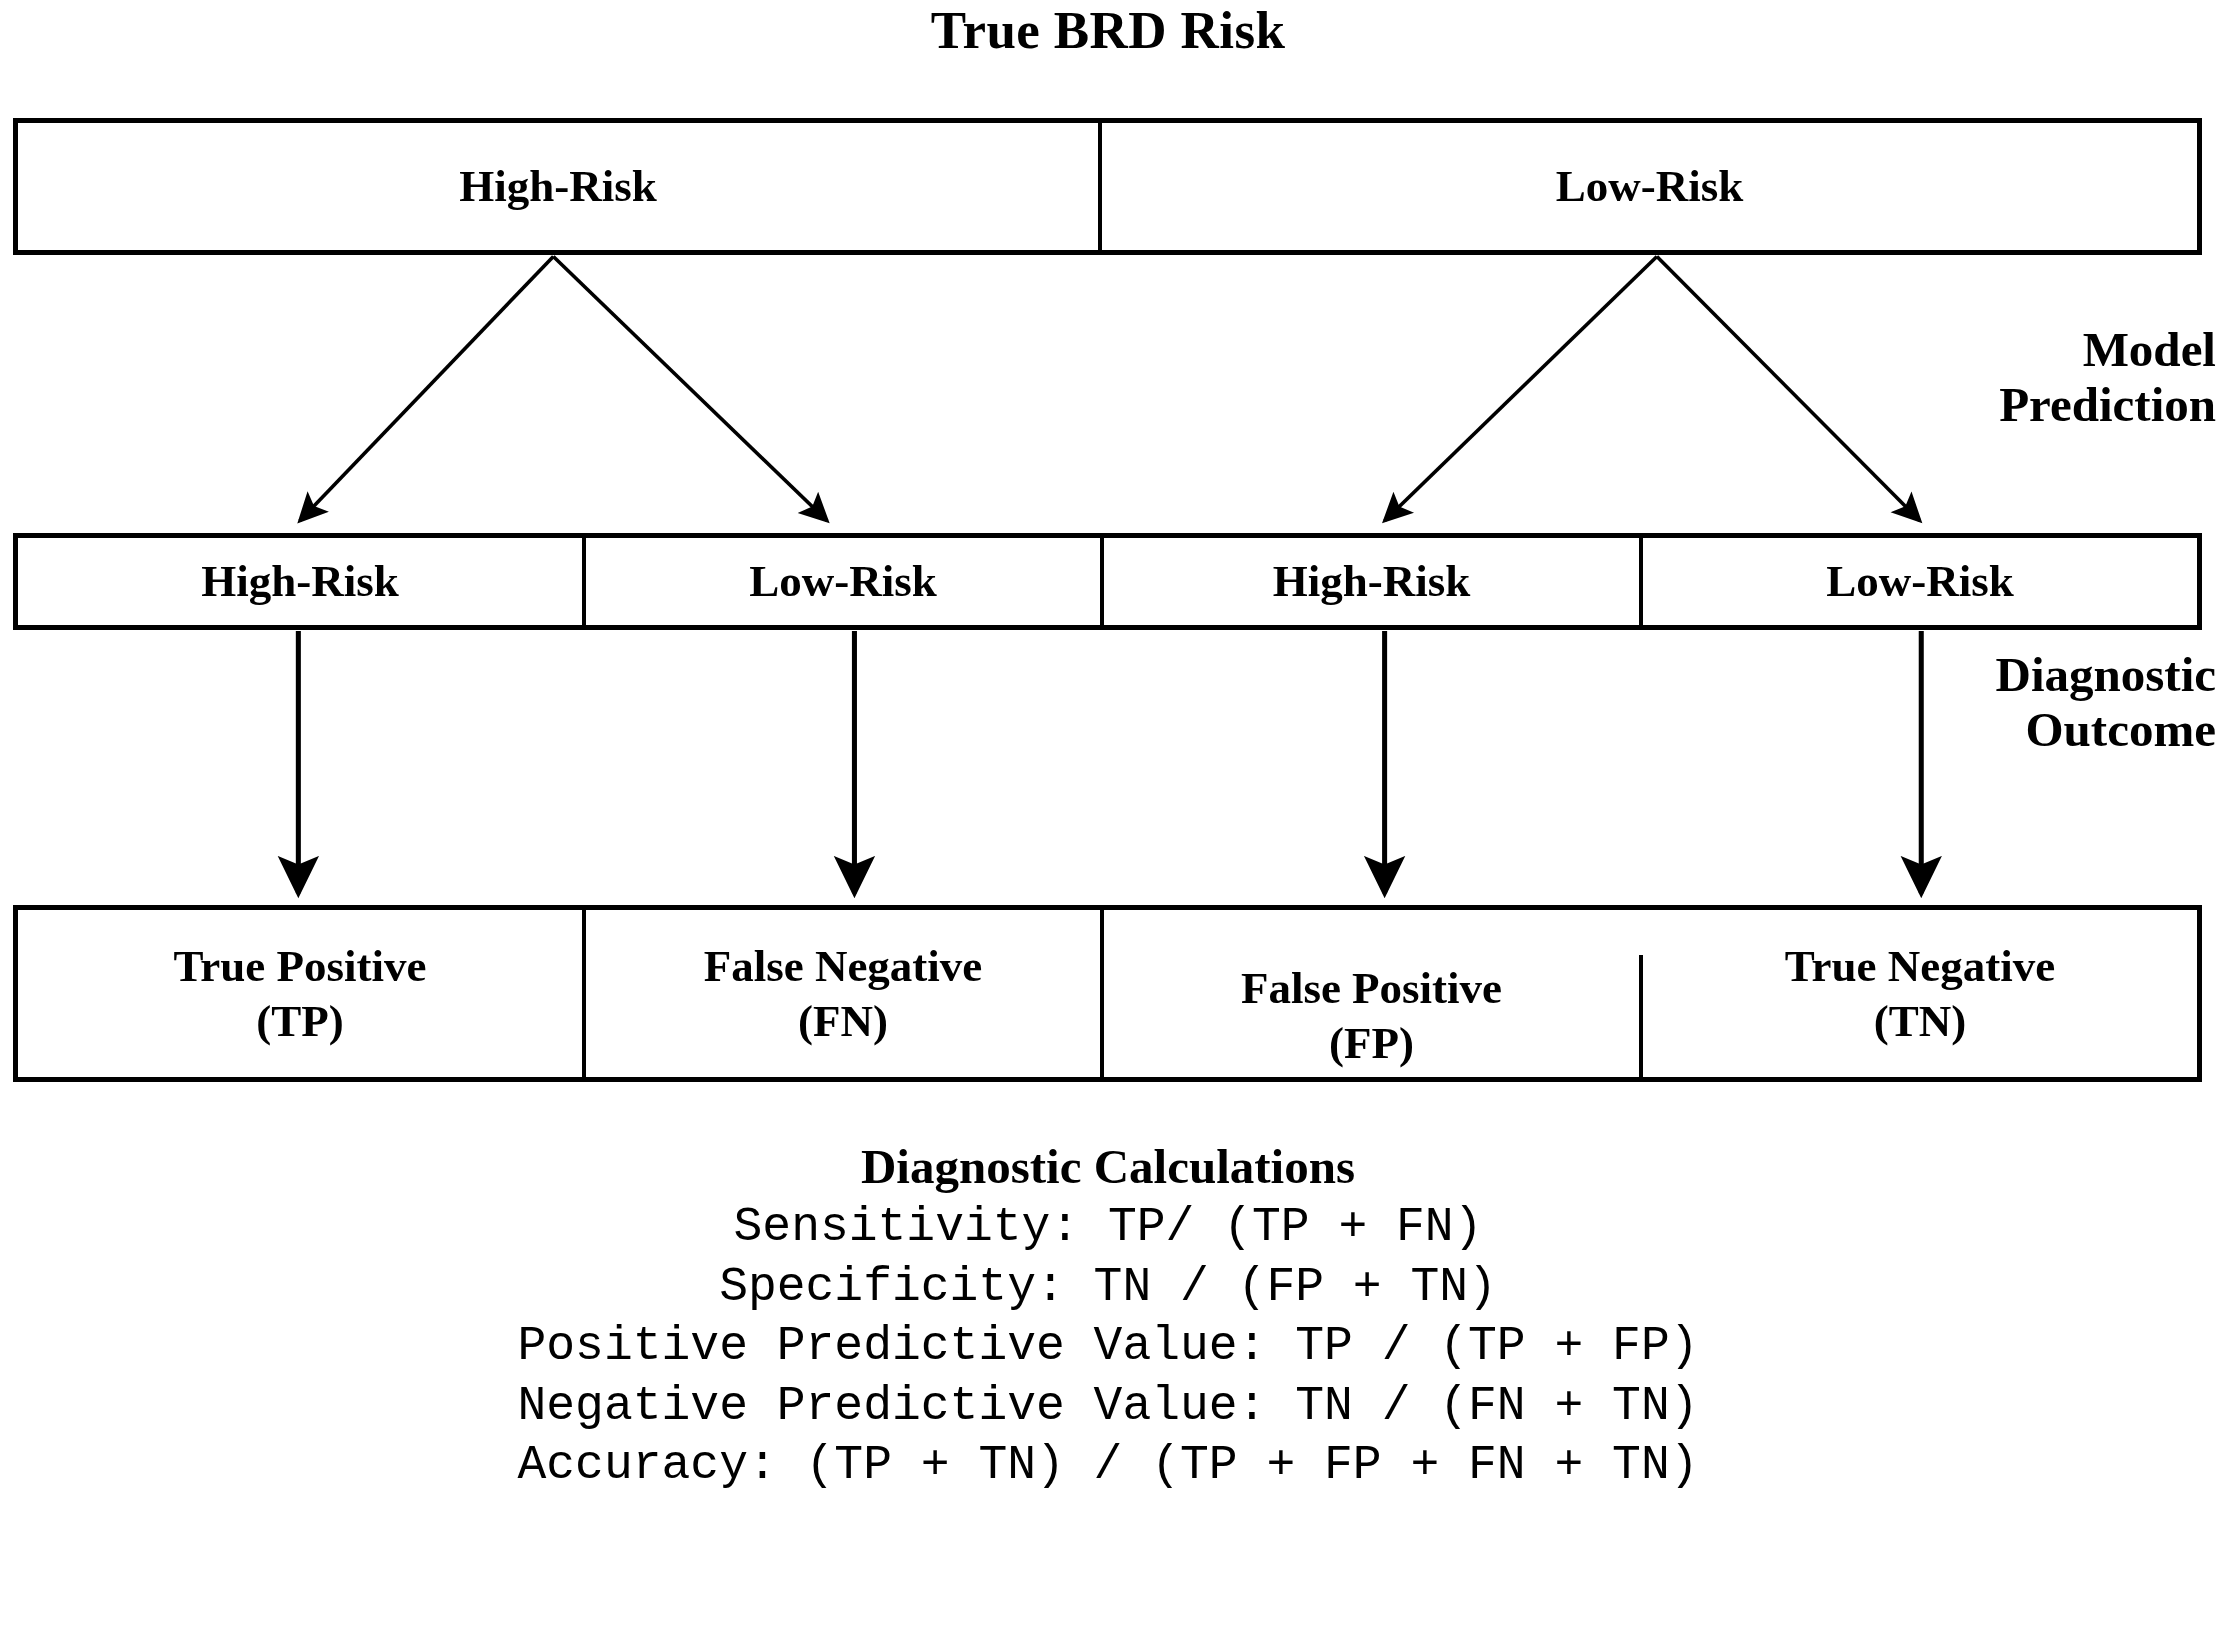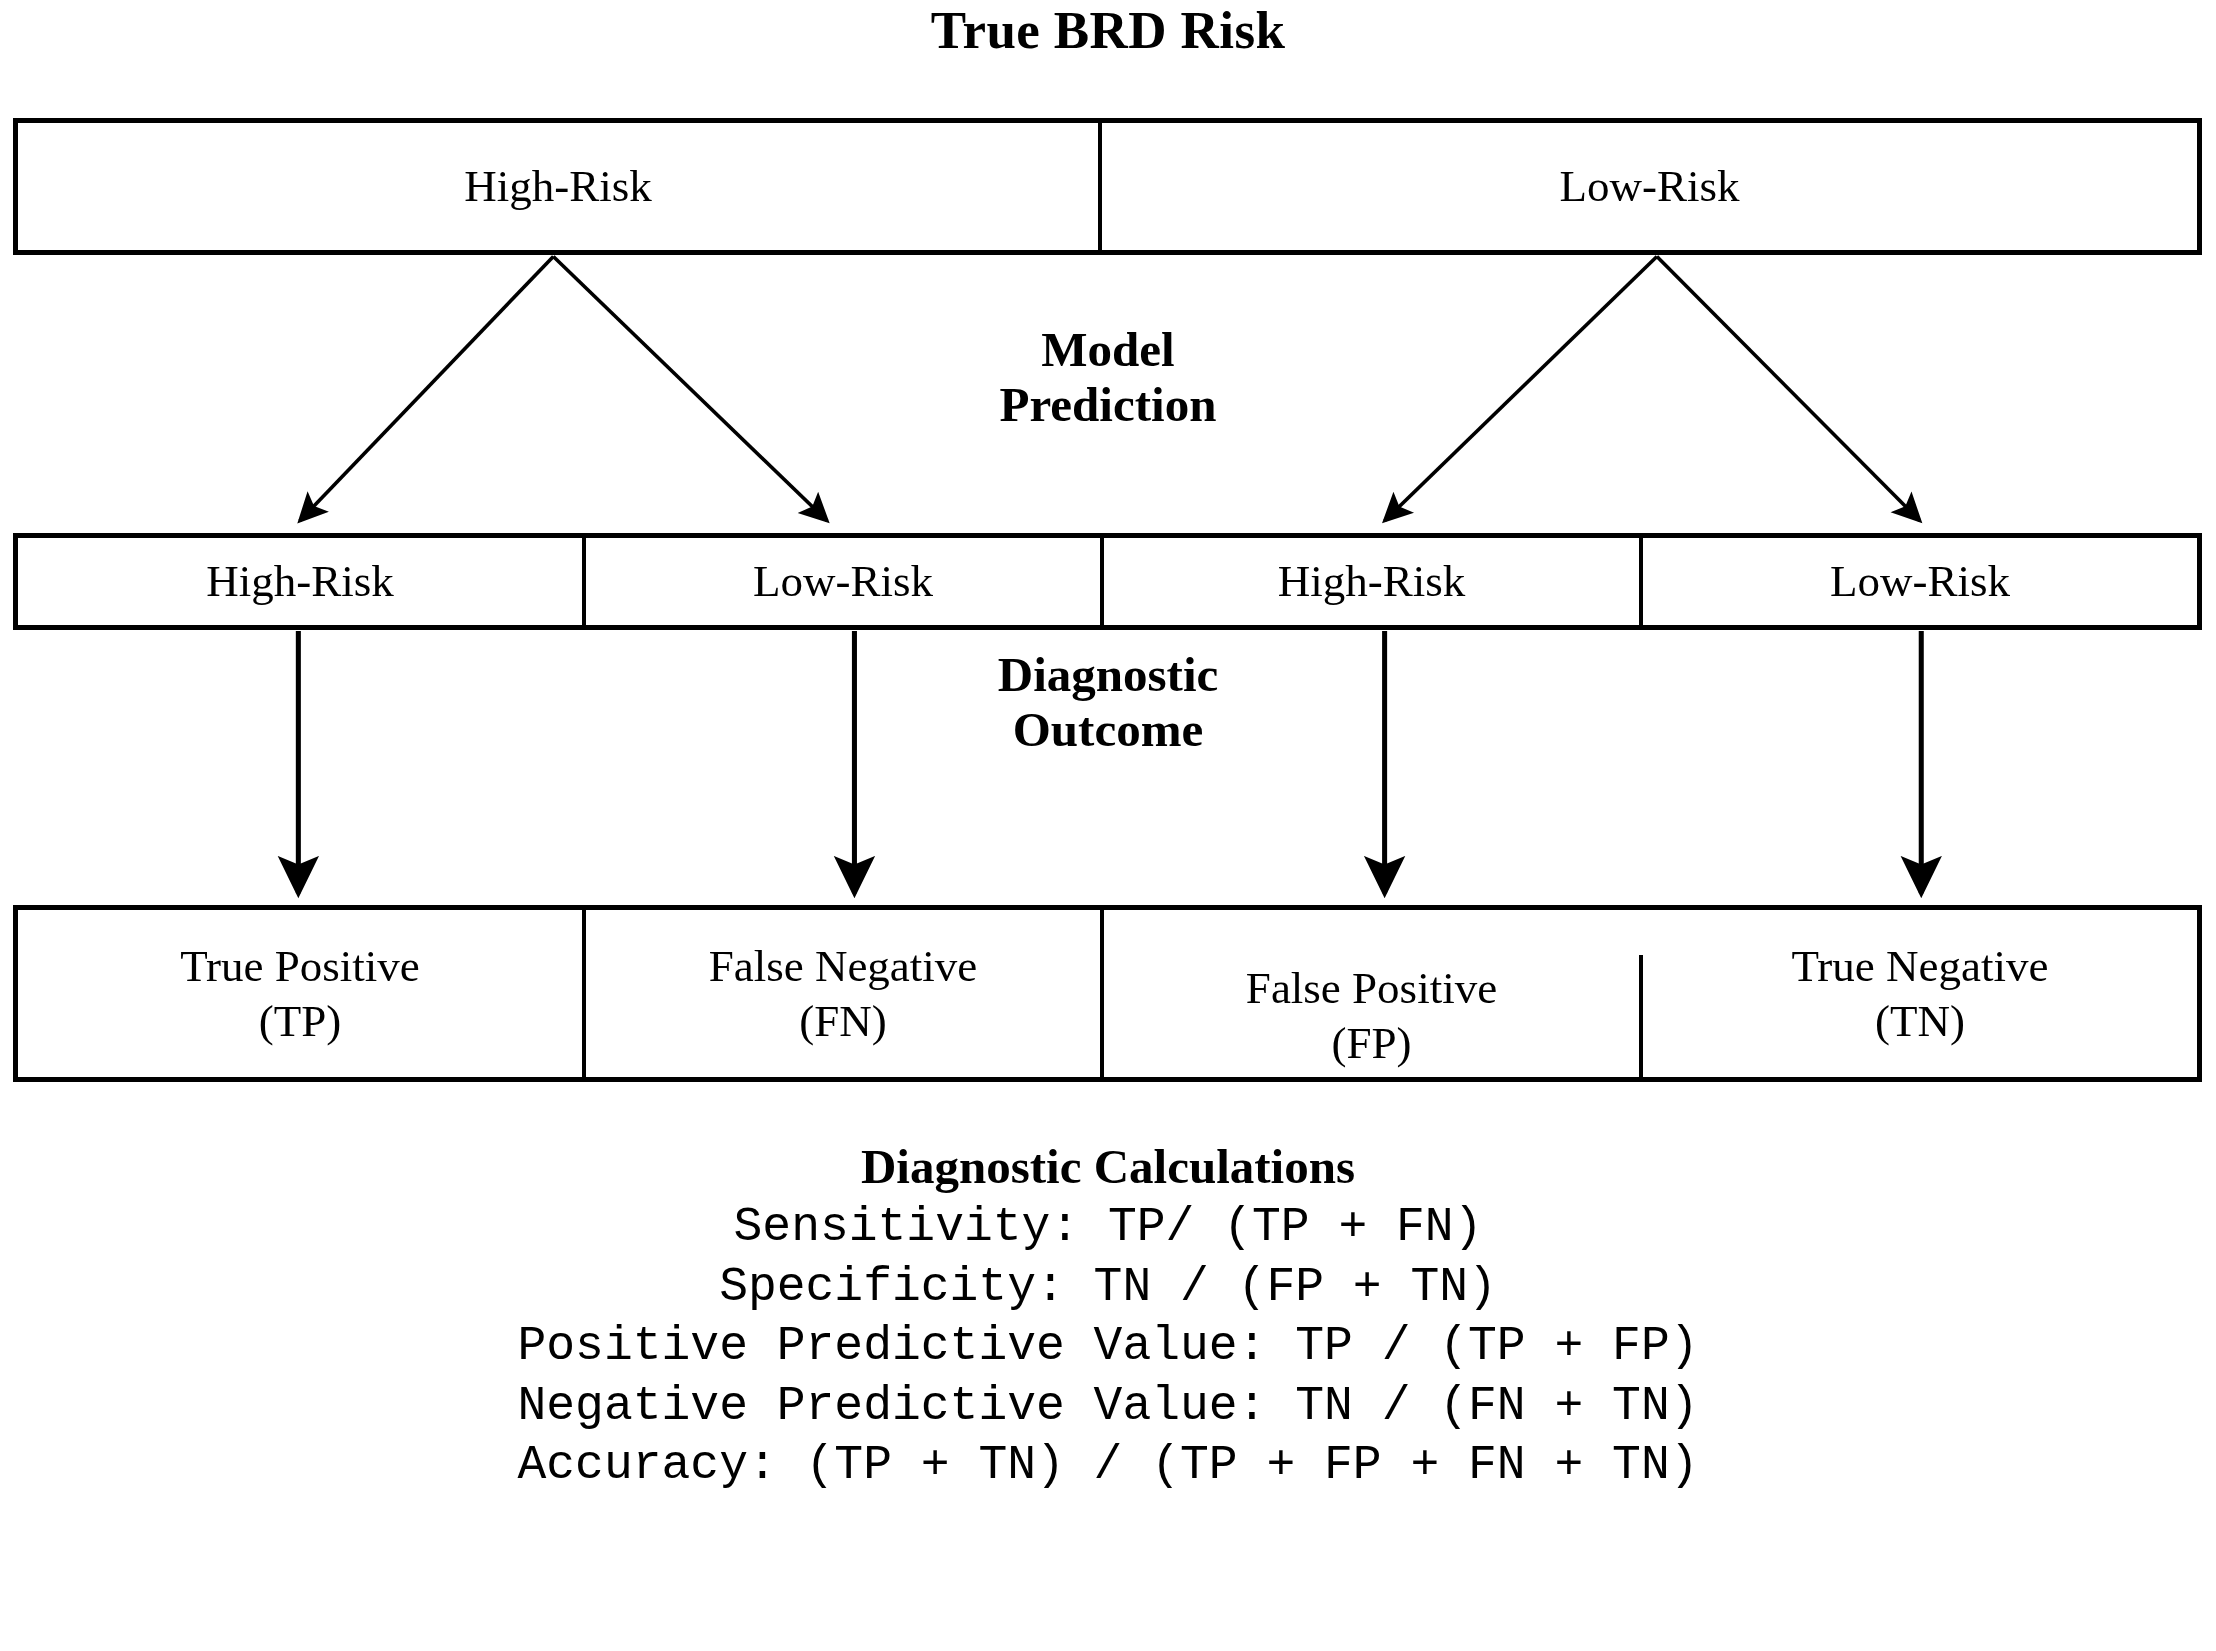--- a/index.html
+++ b/index.html
@@ -21,35 +21,36 @@
   
   .title-main {
     left: 0; right: 0; top: 4.3px;
     text-align: center;
     font-size: 53px;
     font-weight: bold;
     line-height: 1.0;
     letter-spacing: 0.4px;
   }
   .stage-label {
-    text-align: center;
+    text-align: right;
     font-size: 49px;
     font-weight: bold;
     line-height: 1.12;
   }
   #model-prediction-label { left: 0; right: 0; top: 323px; }
   #diagnostic-outcome-label { left: 0; right: 0; top: 648px; }
 
   
   .row {
     position: absolute;
     border: 5px solid #000;
     box-sizing: border-box;
     display: flex;
     background: #fff;
+    font-weight: bold;
   }
   .cell {
     box-sizing: border-box;
     display: flex;
     flex-direction: column;
     align-items: center;
     justify-content: center;
     font-size: 45px;
     line-height: 1.22;
     text-align: center;

